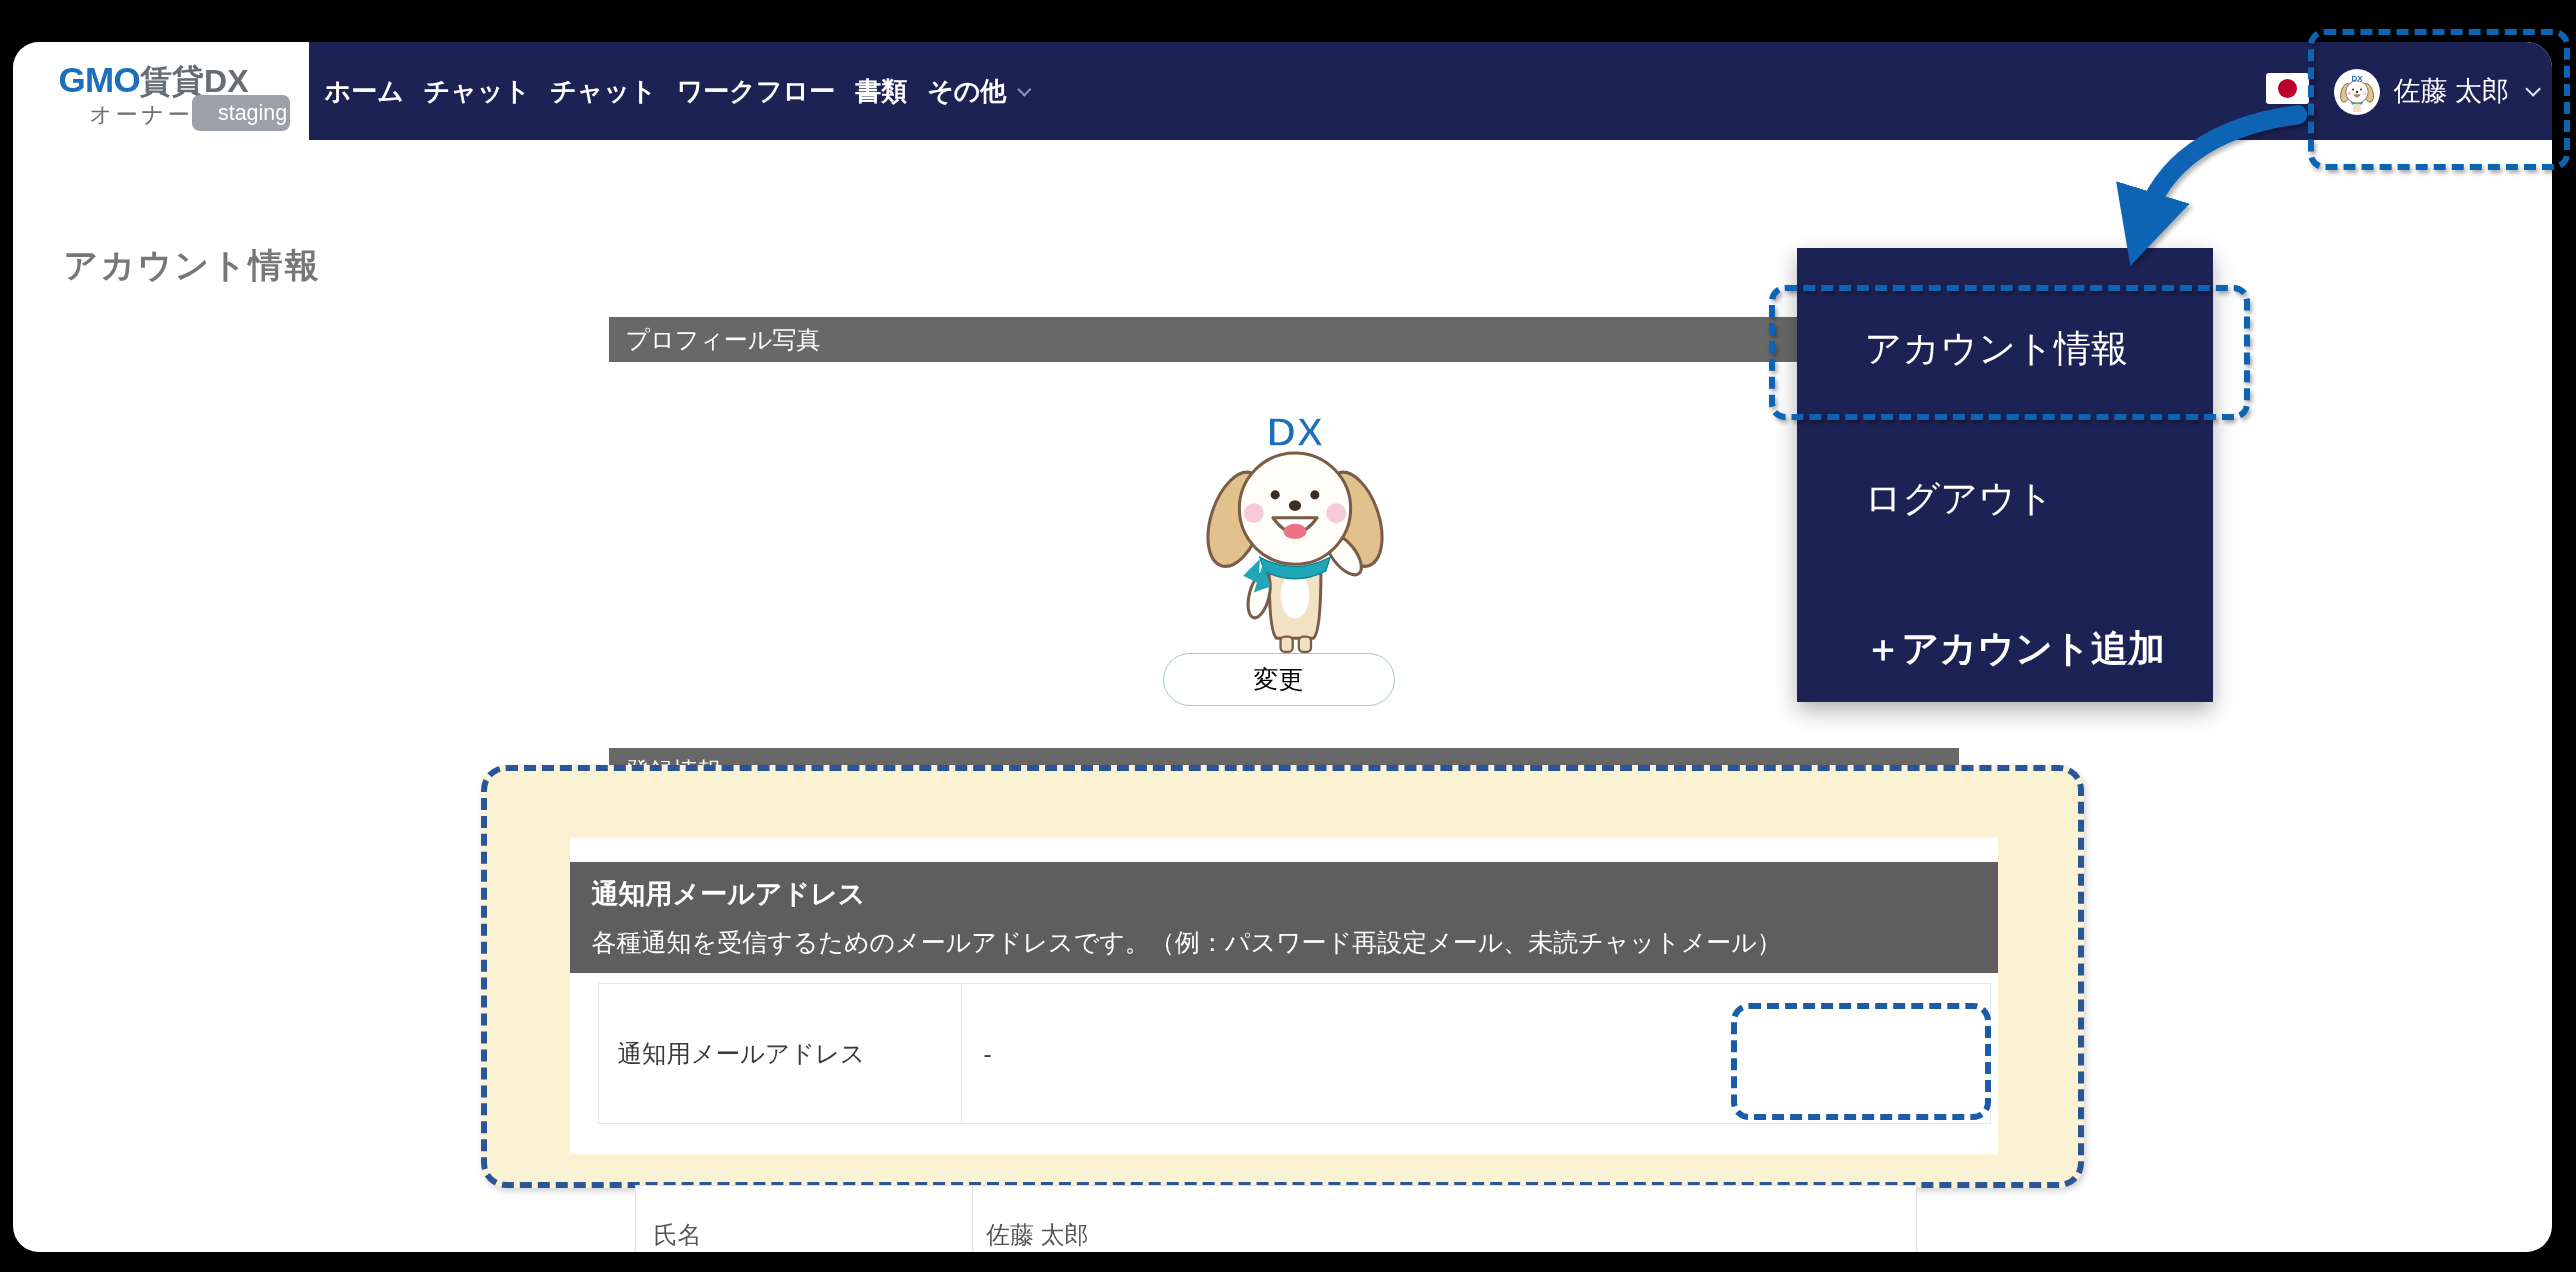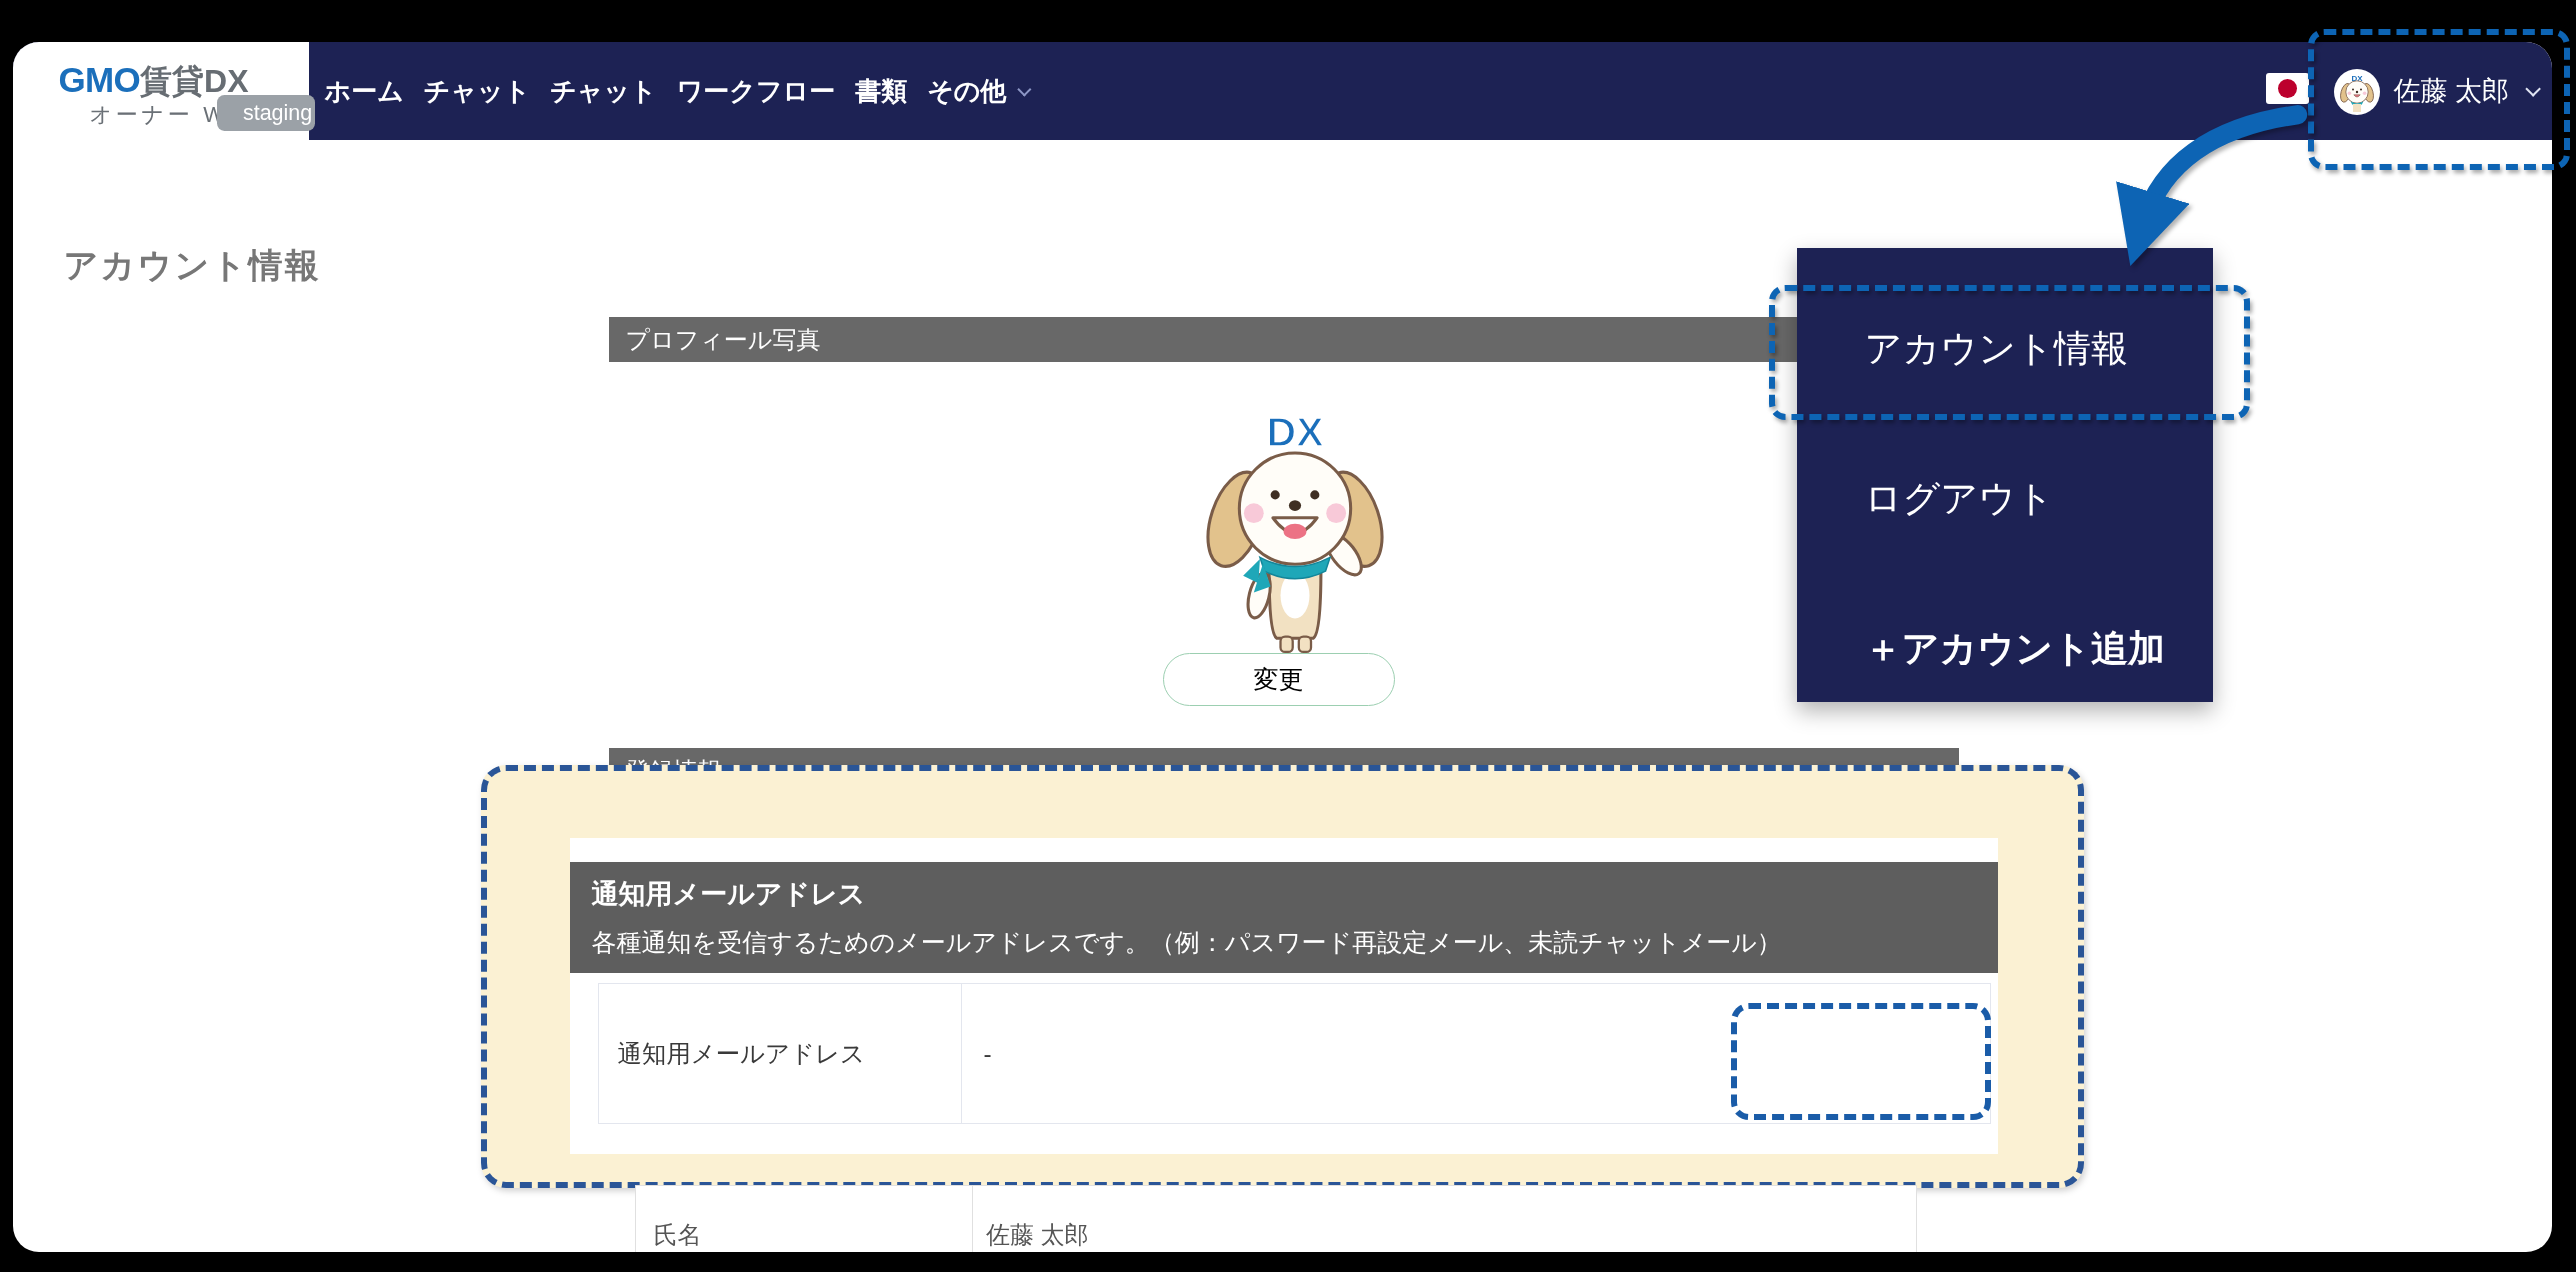--- a/index.html
+++ b/index.html
@@ -19,21 +19,21 @@
   }
 
   
   .navbar { left:0; top:0; width:2539px; height:98px; background:#1d2254; }
   .logo-block { left:0; top:0; width:296px; height:98px; background:#fff; }
   .logo-line1 { left:46px; top:18px; font-size:35px; font-weight:800; white-space:nowrap; }
   .logo-gmo { color:#1b6fbb; letter-spacing:-0.7px; }
   .logo-sub { color:#676d73; font-size:32px; }
   .logo-line2 { left:77px; top:58px; font-size:22px; color:#6a7076; letter-spacing:3.7px; white-space:nowrap; }
   .staging-badge {
-    left:204px; top:53px; width:98px; height:36px; background:#9ba1a7;
+    left:179px; top:53px; width:98px; height:36px; background:#9ba1a7;
     border-radius:7.4px; color:#fff; font-size:21.5px; display:flex;
     align-items:center; justify-content:center;padding-left:24px;
   }
   .nav-list {
     left:312px; top:0; height:98px; display:flex; align-items:center; gap:20px;
   }
   .nav-item { color:#fff; font-size:26px; font-weight:600; white-space:nowrap;
     display:flex; align-items:center; cursor:pointer; }
   .chev { display:inline-block; width:9.6px; height:9.6px;
     border-right:2.2px solid #8d97c6; border-bottom:2.2px solid #8d97c6;

